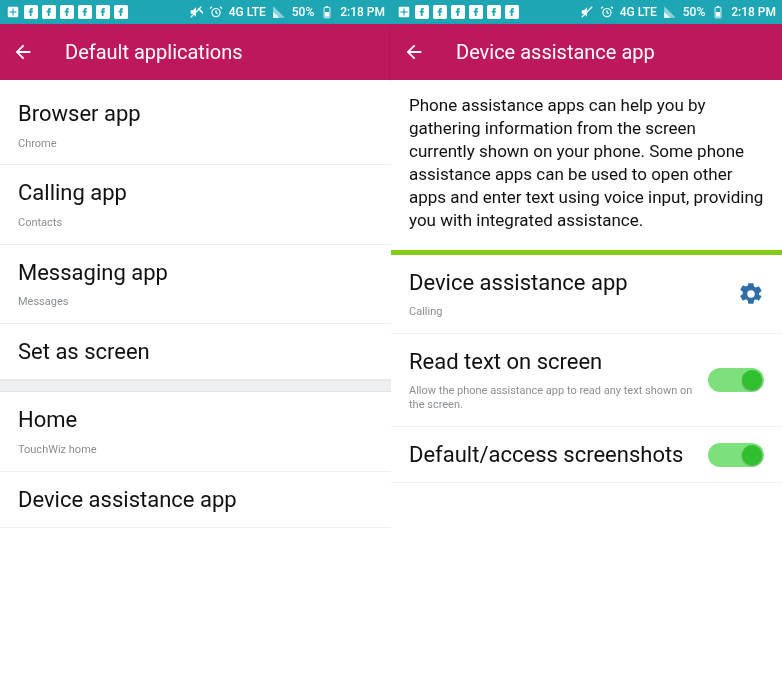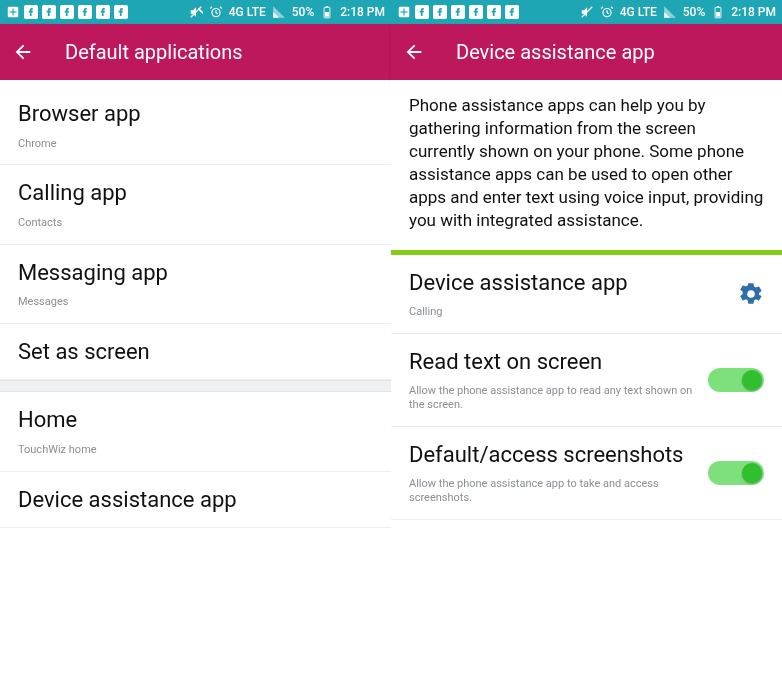--- a/index.html
+++ b/index.html
@@ -227,21 +227,20 @@
         </div>
         <div class="toggle">
           <span class="lbl">ON</span>
           <div class="knob"></div>
         </div>
       </div>
 
       <div class="row">
         <div class="txt">
           <div class="primary">Default/access screenshots</div>
-          <div class="secondary">Allow the phone assistance app to take and access screenshots.</div>
         </div>
         <div class="toggle">
           <span class="lbl">ON</span>
           <div class="knob"></div>
         </div>
       </div>
     </div>
   </div>
 
 </div>

